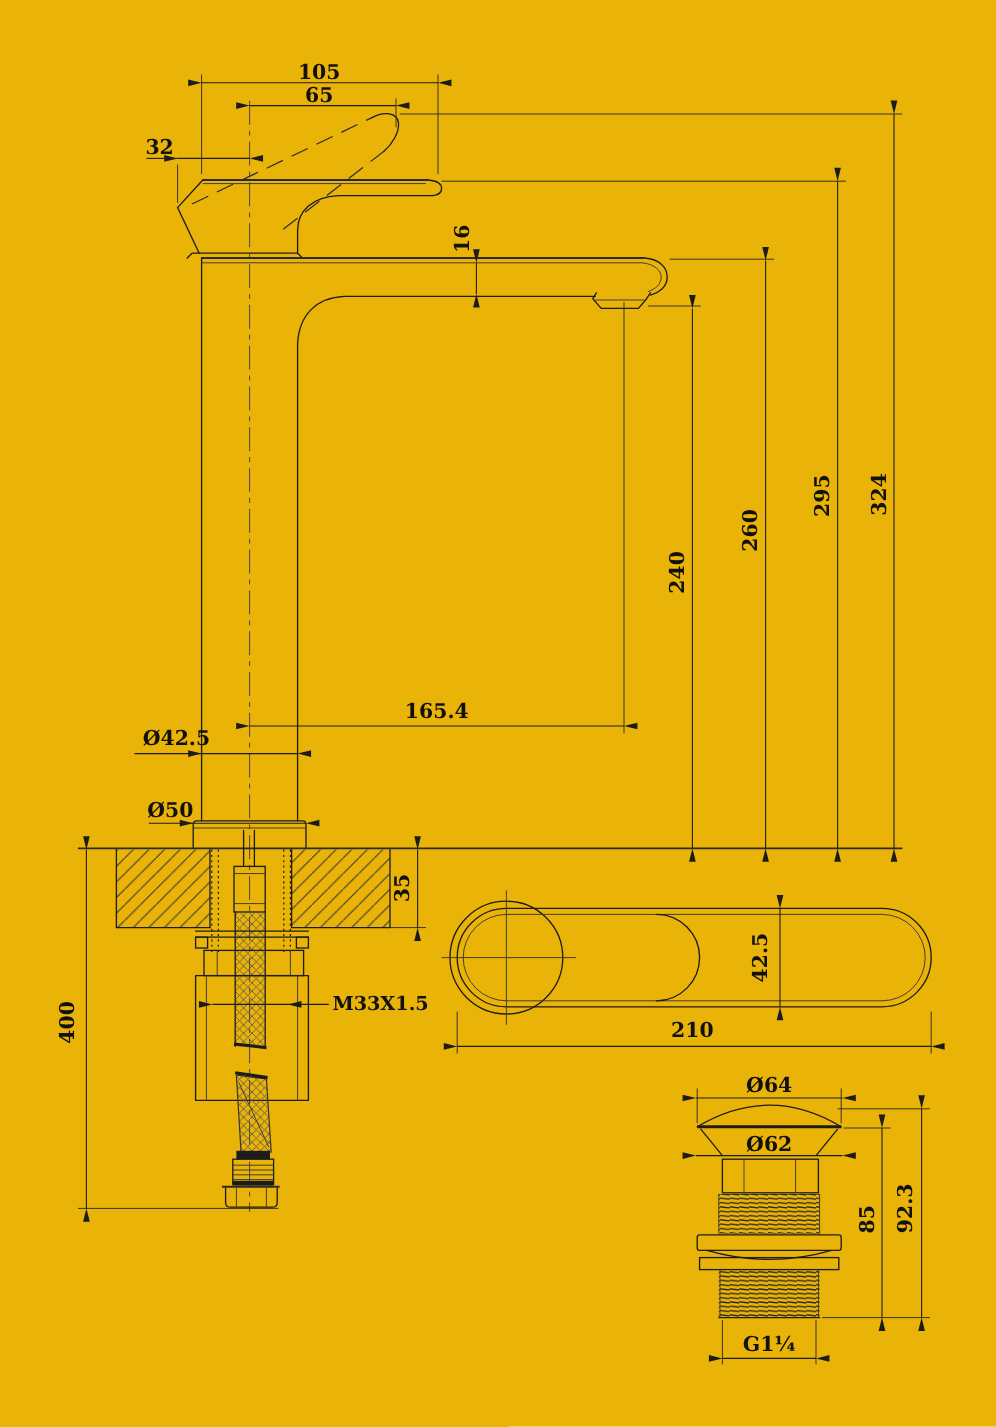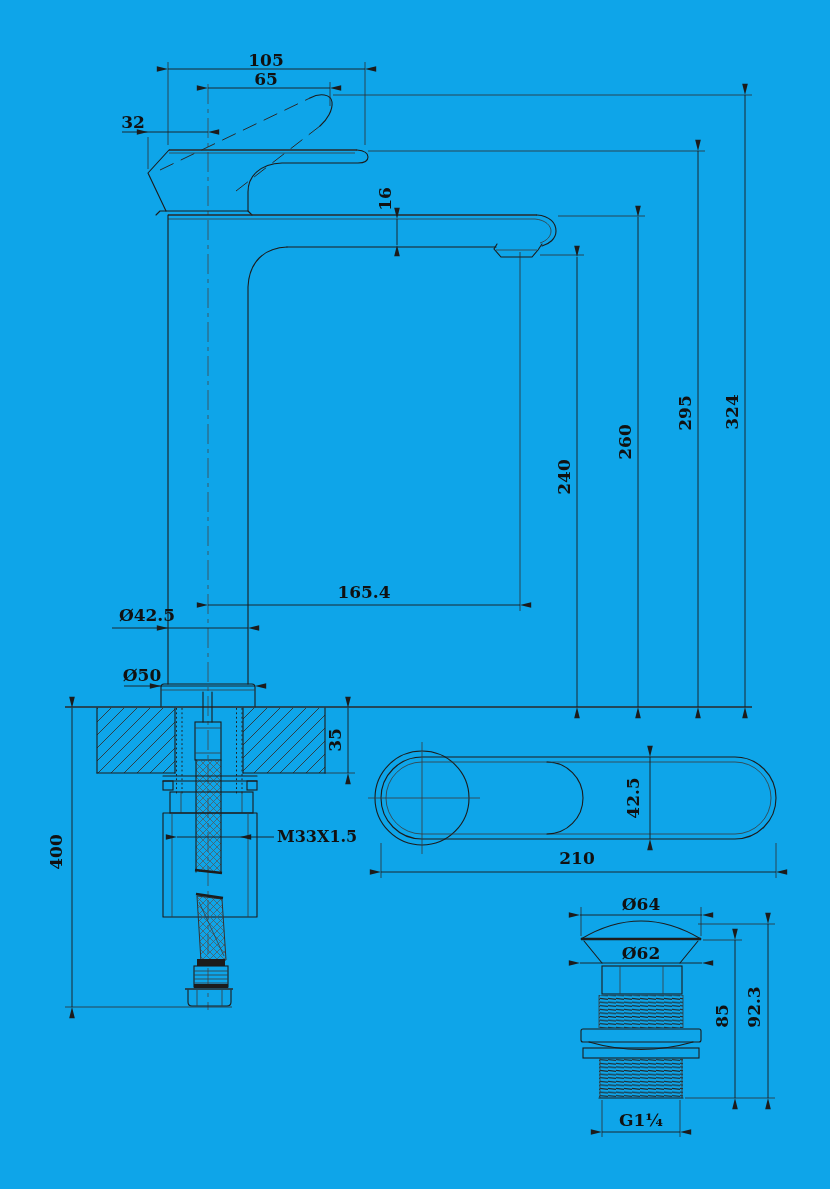--- a/index.html
+++ b/index.html
@@ -1,16 +1,16 @@
 <!DOCTYPE html>
 <html><head>
 <meta charset="utf-8">
 <style>
   html,body{margin:0;padding:0;background:#ffffff;}
-  .page{width:830px;height:1189px;background:#0ea5e9;position:relative;overflow:hidden;}
+  .page{width:830px;height:1189px;background:#eab308;position:relative;overflow:hidden;}
   svg{display:block;}
   .ln   {stroke:#1c1c1c;stroke-width:1.1;fill:none;stroke-linecap:round;}
   .lnthk{stroke:#1c1c1c;stroke-width:2.6;fill:none;}
   .lnmed{stroke:#2a2a2a;stroke-width:1.6;fill:none;}
   .lnthin{stroke:#3a3a3a;stroke-width:0.8;fill:none;}
   .dim  {stroke:#1c1c1c;stroke-width:0.9;fill:none;}
   .ext  {stroke:#2e2e2e;stroke-width:0.8;fill:none;}
   .phantom{stroke:#2a2a2a;stroke-width:1.0;fill:none;stroke-dasharray:15 8;}
   .cline{stroke:#444;stroke-width:0.8;fill:none;stroke-dasharray:20 5 4 5;}
   .dotted{stroke:#222;stroke-width:1.0;fill:none;stroke-dasharray:1.8 2.6;}

